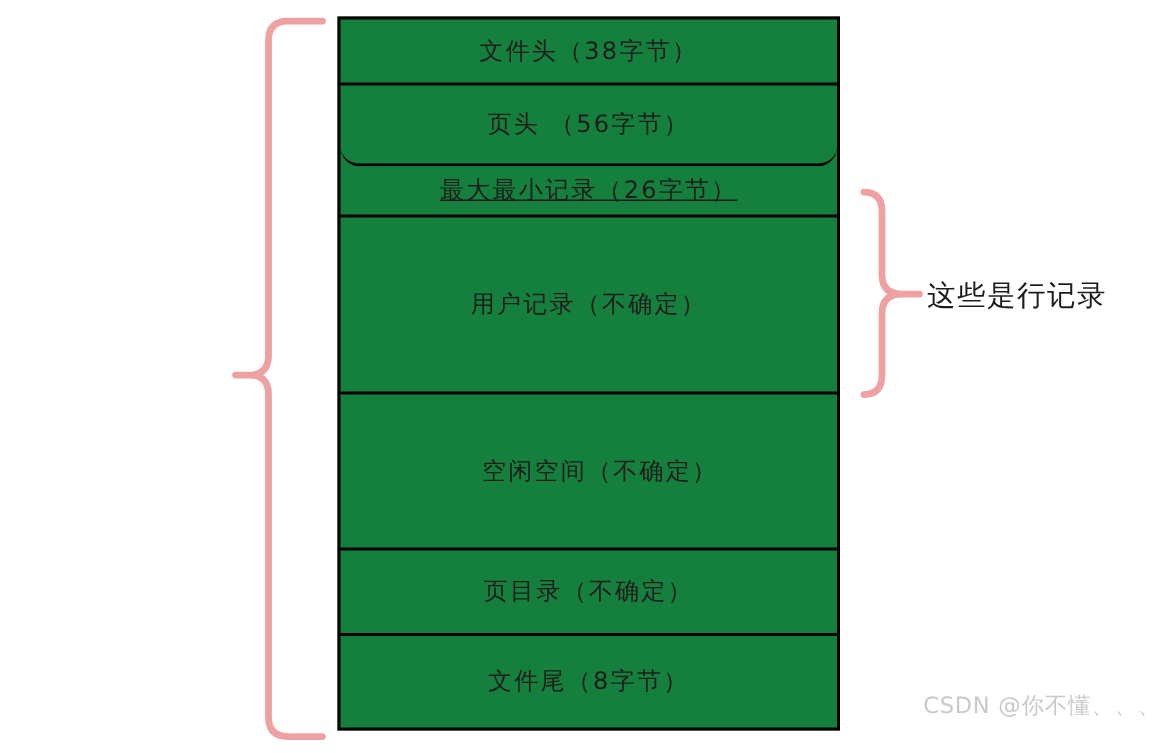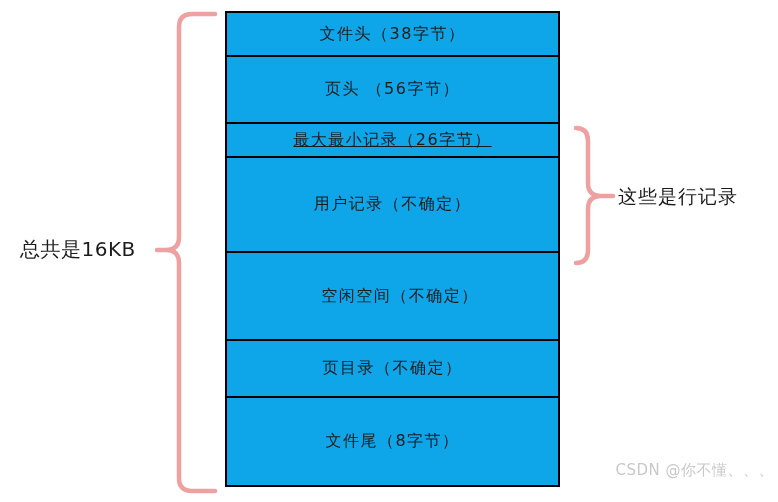--- a/index.html
+++ b/index.html
@@ -29,40 +29,40 @@
     stroke-linejoin: round;
   }
   .stack {
     position: absolute;
     left: 225px;
     top: 11px;
     width: 335px;
     height: 476px;
     box-sizing: border-box;
     border: 2px solid #000000;
-    background: #0ea5e9;
+    background: #15803d;
     display: flex;
     flex-direction: column;
   }
   .row {
     box-sizing: border-box;
     border-bottom: 2px solid #000000;
     display: flex;
     align-items: center;
     justify-content: center;
     font-size: 16px;
     letter-spacing: 1.5px;
     color: #1c1c1c;
     white-space: pre;
   }
   .row:nth-child(1) { height: 44px; }
-  .row:nth-child(2) { height: 67px; }
+  .row:nth-child(2) { height: 54px; border-radius: 13px; }
   .row:nth-child(3) { height: 34px; text-decoration: underline; }
-  .row:nth-child(4) { height: 95px; }
-  .row:nth-child(5) { height: 88px; padding-left: 15px; }
+  .row:nth-child(4) { height: 118px; }
+  .row:nth-child(5) { height: 104px; padding-left: 15px; }
   .row:nth-child(6) { height: 57px; }
   .row:nth-child(7) { flex: 1; border-bottom: none; border-radius: 15px; }
   .label-total {
     position: absolute;
     left: 20px;
     top: 236px;
     font-size: 20px;
     color: #1c1c1c;
     letter-spacing: 0.5px;
     white-space: nowrap;
@@ -89,21 +89,20 @@
 </head>
 <body>
 
 <div class="canvas">
 
   <svg class="braces-layer" width="778" height="502" viewBox="0 0 778 502" xmlns="http://www.w3.org/2000/svg">
     <path d="M215,14 L192,14 Q179,14 179,27 L179,237 Q179,250 166,250 L157,250 M166,250 Q179,250 179,263 L179,478 Q179,491 192,491 L215,491" stroke="#efa0a0"></path>
     <path d="M576,128 Q588,128 588,141 L588,183 Q588,196 601,196 L613,196 M601,196 Q588,196 588,209 L588,250 Q588,263 576,263" stroke="#efa0a0"></path>
   </svg>
 
-  <div class="label-total">总共是16KB</div>
 
   <div class="stack">
     <div class="row">
       <span>文件头（38字节）</span>
     </div>
     <div class="row">
       <span>页头 （56字节）</span>
     </div>
     <div class="row">
       <span>最大最小记录（26字节）</span>

